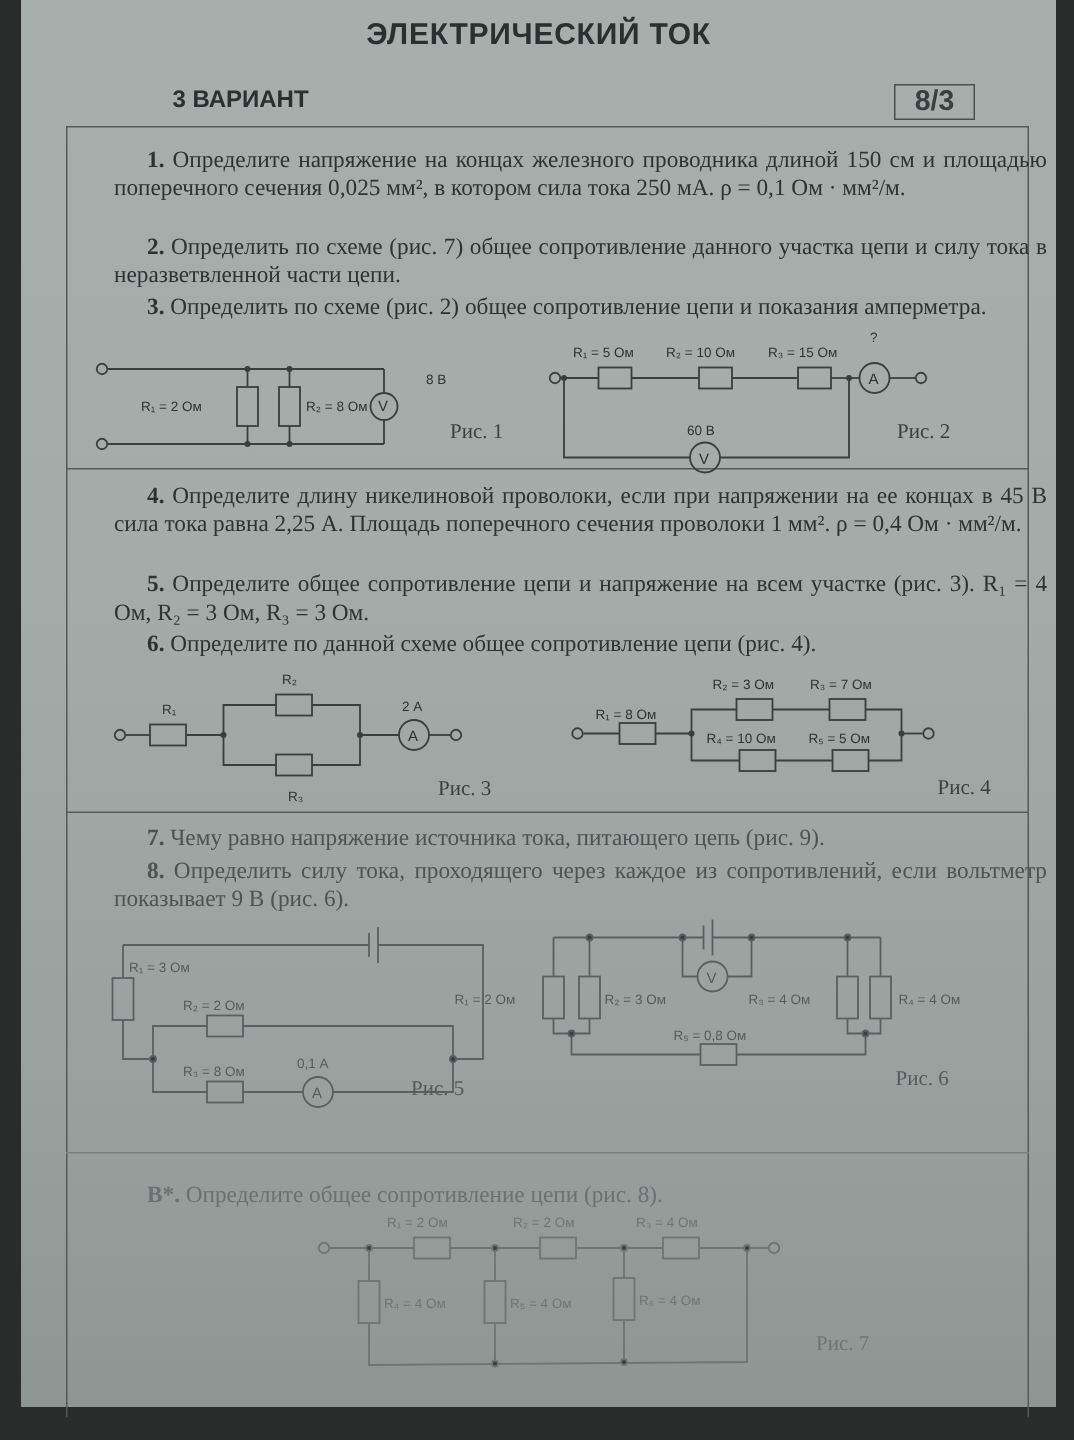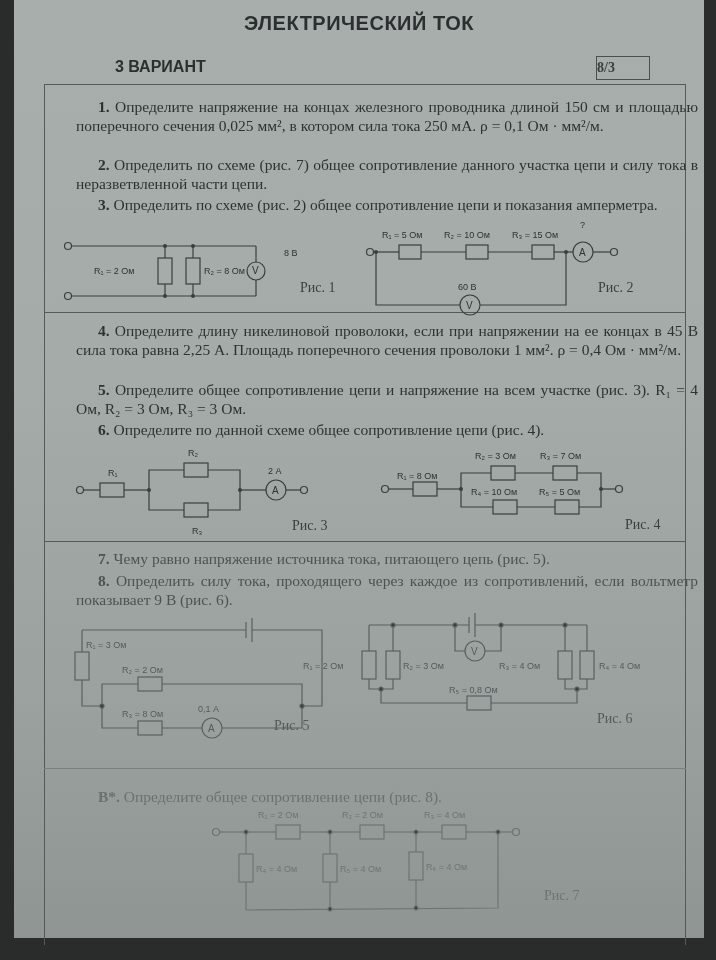--- a/index.html
+++ b/index.html
@@ -1,20 +1,20 @@
 <!DOCTYPE html>
 <html><head>
 <meta charset="utf-8">
 <style>
   html,body{margin:0;padding:0;}
   body{width:716px;height:960px;background:#2a2c2c;overflow:hidden;position:relative;font-family:"Liberation Serif",serif;}
   .page{position:absolute;left:14px;top:0;width:690px;height:938px;background:linear-gradient(180deg,#a7aeac 0%,#a4aba8 40%,#9ba19e 75%,#8f9592 100%);}
   .title{position:absolute;left:0;right:0;top:12px;text-align:center;font-family:"Liberation Sans",sans-serif;font-weight:bold;font-size:20px;color:#2b2f30;letter-spacing:0.5px;}
   .variant{position:absolute;left:68px;top:58px;font-family:"Liberation Sans",sans-serif;font-weight:bold;font-size:16px;color:#2b2f30;margin-left:33px;}
-  .code{position:absolute;left:582px;top:56px;width:52px;height:22px;border:1.5px solid #4a4f50;font-family:Liberation Serif, serif;font-weight:bold;font-size:14px;color:#3a3e3f;line-height:22px;}
+  .code{position:absolute;left:582px;top:56px;width:52px;height:22px;border:1.5px solid #4a4f50;font-family:Liberation Sans, sans-serif;font-weight:bold;font-size:19px;color:#3a3e3f;text-align:center;line-height:22px;}
   .frame{position:absolute;left:44px;top:84px;width:640px;height:860px;border-left:1.5px solid #55595a;border-right:1.5px solid #55595a;border-top:1.5px solid #55595a;}
   .sep{position:absolute;left:44px;width:642px;height:0;border-top:1.5px solid #55595a;}
   .q{position:absolute;left:76px;width:622px;font-size:15.5px;line-height:18.5px;color:#2e3233;text-align:justify;}
   .q .n{font-weight:bold;margin-left:22px;}
   .q.faded{color:#4d5253;}
   .q.faded2{color:#6b7172;}
   svg{position:absolute;overflow:visible;}
   svg text{font-family:"Liberation Sans",sans-serif;font-size:9px;fill:#2e3233;}
   svg .cap{font-family:"Liberation Serif",serif;font-size:14px;fill:#3b3f40;}
   svg line, svg polyline, svg rect, svg circle{stroke:#3a3e3f;stroke-width:1.2;fill:none;}
@@ -163,21 +163,21 @@
   <text x="22" y="34">R₁ = 8 Ом</text>
   <text x="100" y="14">R₂ = 3 Ом</text>
   <text x="165" y="14">R₃ = 7 Ом</text>
   <text x="96" y="50">R₄ = 10 Ом</text>
   <text x="164" y="50">R₅ = 5 Ом</text>
   <text class="cap" x="250" y="84">Рис. 4</text>
 </svg>
 
 <div class="q faded" style="top:550px">
   <span class="n">7.</span>
-  <span>Чему равно напряжение источника тока, питающего цепь (рис. 5).</span>
+  <span>Чему равно напряжение источника тока, питающего цепь (рис. 9).</span>
 </div>
 <div class="q faded" style="top:572px">
   <span class="n">8.</span>
   <span>Определить силу тока, проходящего через каждое из сопротивлений, если вольтметр показывает 9 В (рис. 6).</span>
 </div>
 
 <svg class="fig-faded" style="left:60px;top:618px" width="290" height="130">
   <polyline points="22,12 186,12"></polyline>
     <line x1="186" y1="4" x2="186" y2="20"></line>
     <line x1="192" y1="0" x2="192" y2="24"></line>

